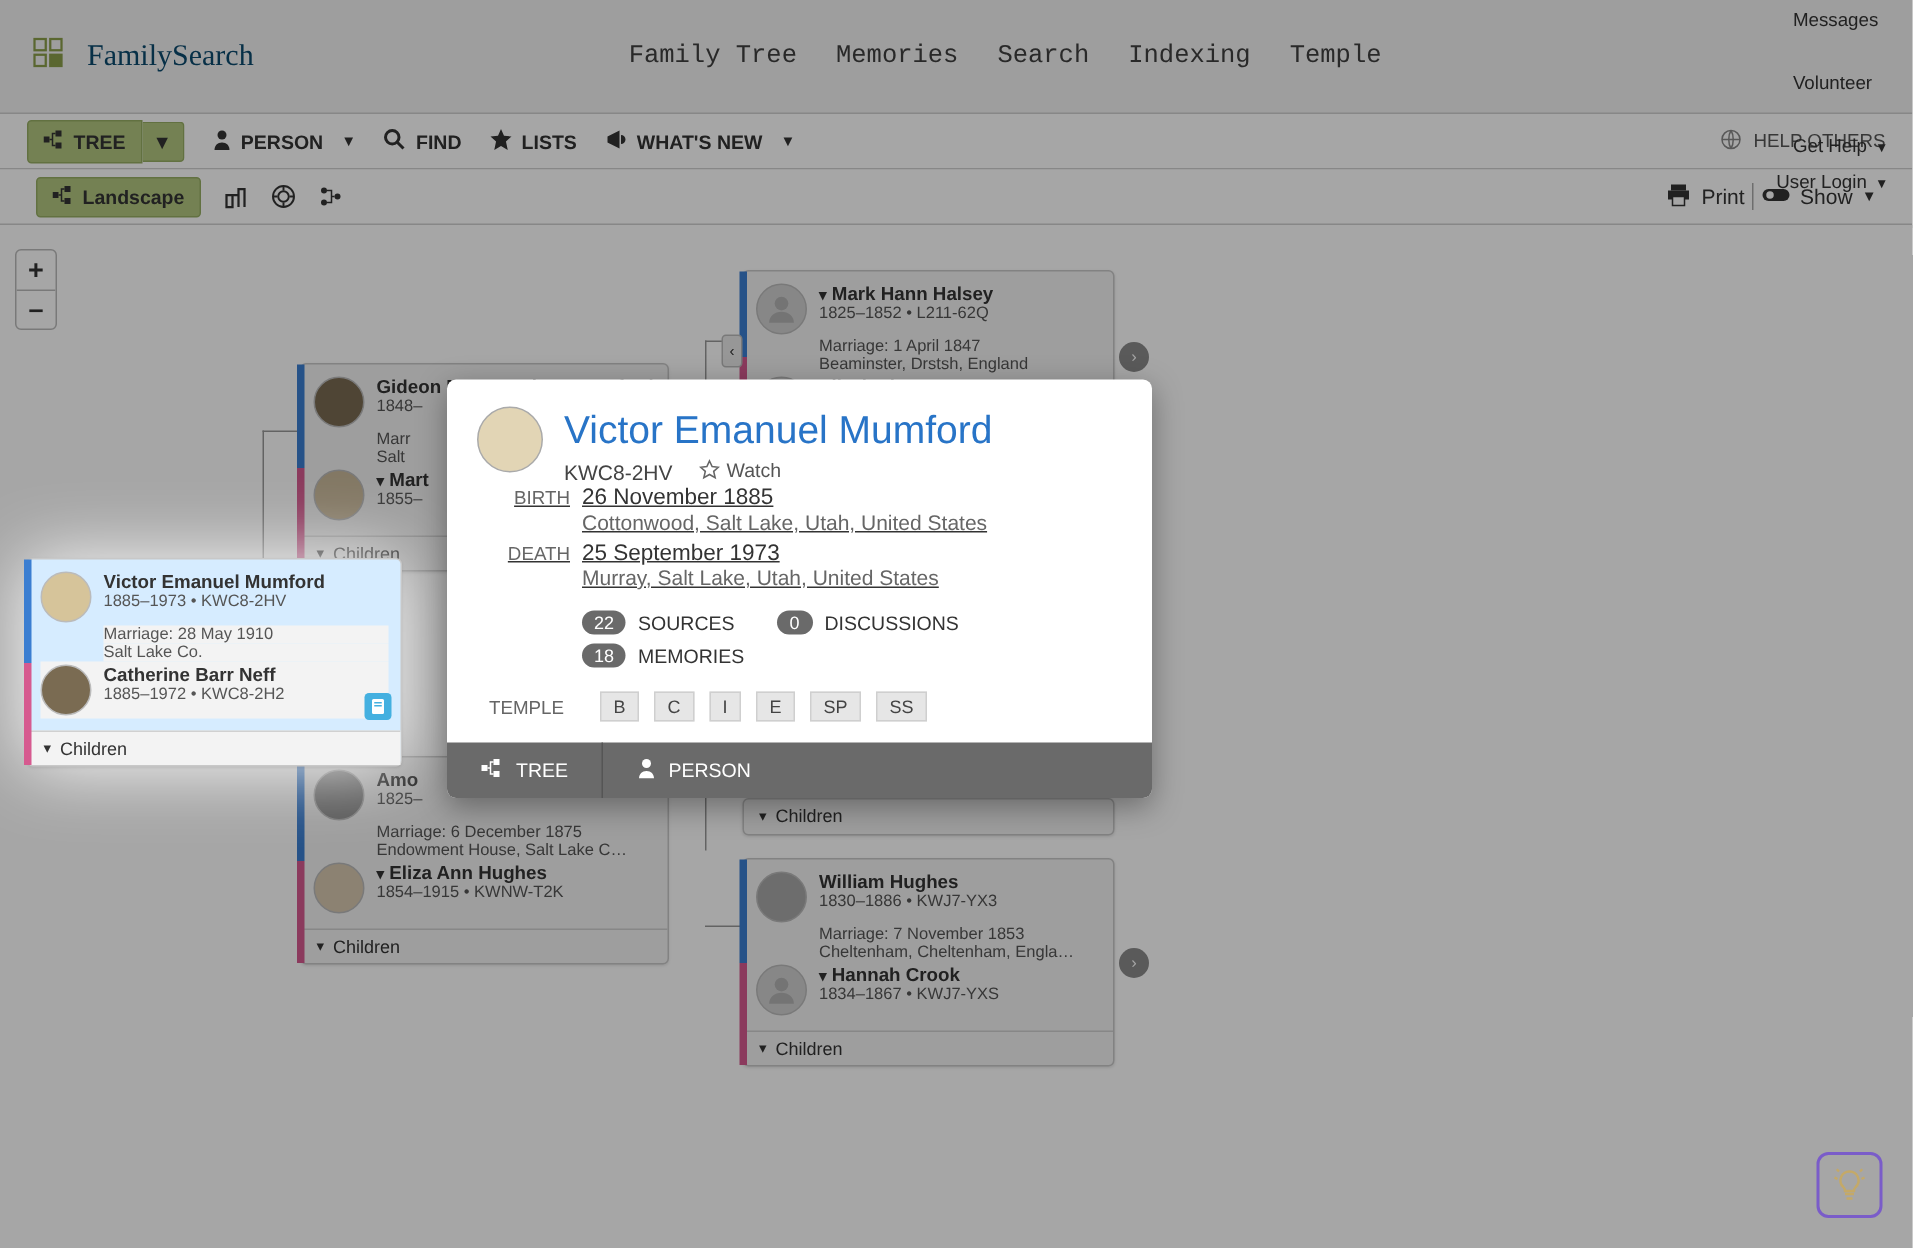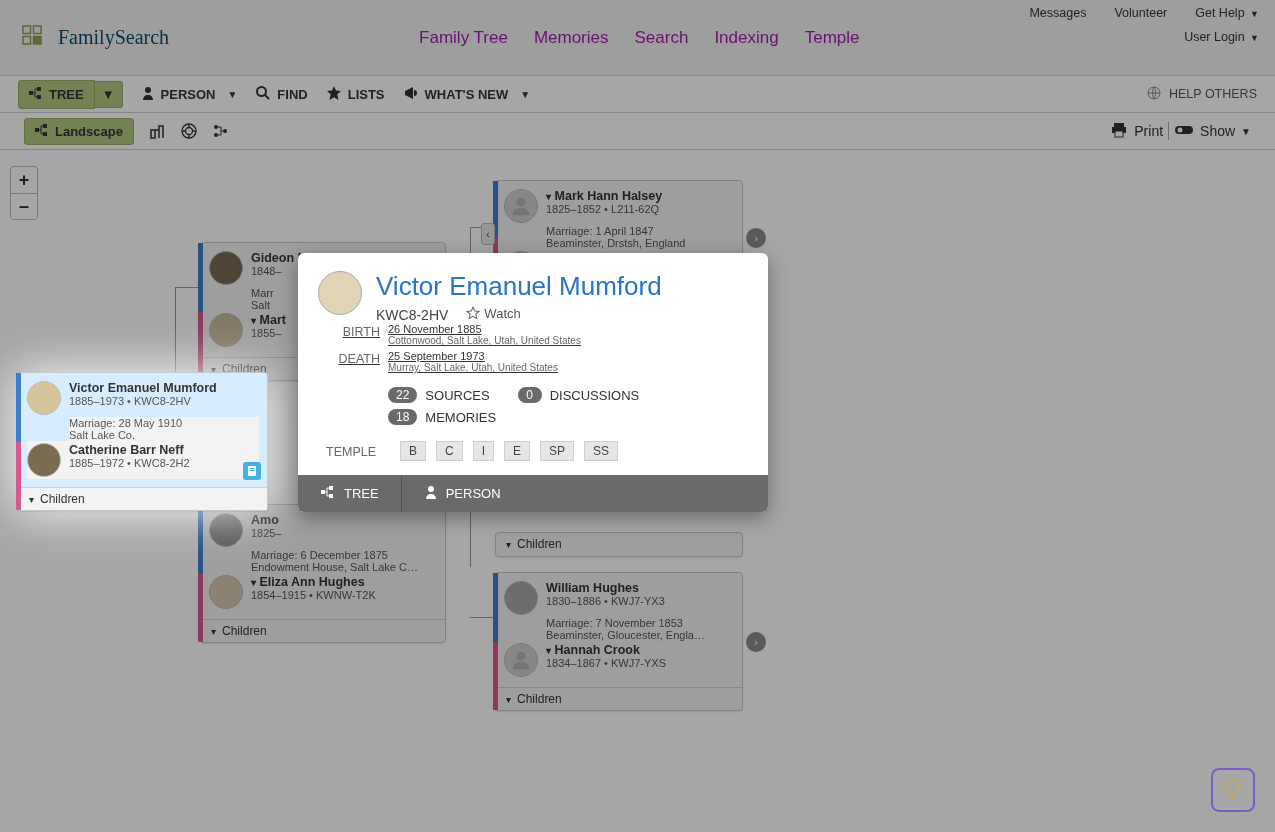--- a/index.html
+++ b/index.html
@@ -4,24 +4,24 @@
 <style>
 * { box-sizing: border-box; margin: 0; padding: 0; }
 body { font-family: Verdana, Arial, sans-serif; font-size: 13px; background: #fff; color: #333; overflow: hidden; width: 1275px; height: 832px; position: relative; }
 .overlay-dim { position: absolute; inset: 0; background: rgba(0,0,0,0.35); z-index: 5; pointer-events: none; }
 
 
 .top-header { height: 76px; background: #f3f3f3; border-bottom: 1px solid #d0d0d0; display: flex; align-items: center; padding: 0 20px; }
 .logo { display: flex; align-items: center; gap: 8px; }
 .logo-icon { width: 30px; height: 30px; }
 .logo-text { font-family: Georgia, serif; font-size: 20px; color: #0c4a6e; font-weight: 500; }
-.main-nav { display: flex; gap: 26px; margin-left: 250px; font-size: 17px; color: #a21caf; }
+.main-nav { display: flex; gap: 26px; margin-left: 250px; font-size: 17px; color: #404040; font-family: Liberation Mono, monospace; }
 .main-nav span { cursor: pointer; }
 .right-links { position: absolute; right: 16px; top: 6px; font-size: 12.5px; color: #333; display: flex; flex-direction: column; align-items: flex-end; gap: 10px; }
-.right-links .row { display: flex; gap: 28px; }
+.right-links .row { display: flex; gap: 28px; flex-direction: column; }
 .caret-small { font-size: 9px; margin-left: 2px; }
 
 
 .toolbar { height: 37px; background: #fff; border-bottom: 1px solid #d0d0d0; display: flex; align-items: center; padding: 0 18px; gap: 18px; }
 .btn-tree { display: flex; align-items: center; }
 .btn-olive { background: #b2c780; border: 1px solid #97ae64; border-radius: 3px; padding: 5px 10px; font-weight: bold; font-size: 13px; display: inline-flex; align-items: center; gap: 6px; }
 .btn-olive.split { border-radius: 3px 0 0 3px; }
 .btn-olive-drop { background: #b2c780; border: 1px solid #97ae64; border-left: none; border-radius: 0 3px 3px 0; padding: 5px 7px; }
 .toolbar-item { display: inline-flex; align-items: center; gap: 6px; font-weight: bold; font-size: 13px; cursor: pointer; }
 .toolbar-right { margin-left: auto; display: flex; align-items: center; gap: 8px; font-size: 12.5px; color: #555; }
@@ -64,22 +64,22 @@
 .spot-card { background: #d6ecff; }
 .popup { position: absolute; z-index: 20; width: 470px; background: #fff; border-radius: 6px; box-shadow: 0 6px 20px rgba(0,0,0,0.35); overflow: hidden; }
 .popup-body { padding: 18px 20px 14px 20px; }
 .popup-head { display: flex; gap: 14px; align-items: flex-start; }
 .popup-avatar { width: 44px; height: 44px; border-radius: 50%; background: #e2d5b5; border: 1px solid #aaa; flex-shrink: 0; }
 .popup-name { font-size: 26px; color: #2874c7; }
 .popup-id-row { display: flex; align-items: center; gap: 18px; margin-top: 4px; font-size: 14px; color: #444; }
 .watch-btn { display: inline-flex; align-items: flex-start; gap: 4px; font-size: 13px; cursor: pointer; color: #555; }
 .popup-grid { display: grid; grid-template-columns: 62px 1fr; column-gap: 8px; row-gap: 4px; margin-top: 0; text-decoration: underline; }
 .plabel { font-size: 12.5px; color: #666; text-align: right; padding-top: 2px; }
-.pval-main { font-size: 11px; color: #333; }
-.pval-sub { font-size: 10px; color: #666; }
+.pval-main { font-size: 15px; color: #333; }
+.pval-sub { font-size: 14px; color: #666; }
 .stats-row { display: flex; gap: 28px; margin-top: 14px; margin-left: 70px; }
 .stat { display: flex; align-items: center; gap: 8px; font-size: 13px; }
 .badge { background: #6a6a6a; color: #fff; font-size: 12px; padding: 1px 8px; border-radius: 10px; min-width: 24px; text-align: center; }
 .temple-row { display: flex; align-items: center; gap: 10px; margin-top: 16px; margin-left: 8px; }
 .ord-box { background: #e6e6e6; border: 1px solid #cfcfcf; padding: 2px 8px; font-size: 12px; color: #444; }
 .popup-footer { display: flex; background: #6a6a6a; }
 .pf-btn { flex: 0 0 auto; padding: 10px 22px; color: #fff; display: flex; align-items: center; gap: 8px; font-size: 13px; cursor: pointer; }
 .pf-btn + .pf-btn { border-left: 1px solid #555; }
 
 
@@ -348,21 +348,21 @@
       </div>
     <div class="couple">
       <div class="person-row">
         <div class="avatar" style="background:#a8a8a8"></div>
         <div>
           <div class="pname">William Hughes</div>
           <div class="pmeta"><span>1830–1886</span> • <span>KWJ7-YX3</span></div>
         </div>
       </div>
       <div class="pmarr">Marriage: 7 November 1853</div>
-      <div class="pmarr">Beaminster, Gloucester, Engla…</div>
+      <div class="pmarr">Cheltenham, Cheltenham, Engla…</div>
       <div class="person-row">
         <div class="avatar">
             <svg viewBox="0 0 24 24" fill="#888">
               <circle cx="12" cy="8" r="5"></circle>
               <path d="M3 22c0-5 4-8 9-8s9 3 9 8z"></path>
             </svg>
           </div>
         <div>
           <div class="pname"><span class="chev" style="font-size:10px">▾</span> <span>Hannah Crook</span></div>
           <div class="pmeta"><span>1834–1867</span> • <span>KWJ7-YXS</span></div>

